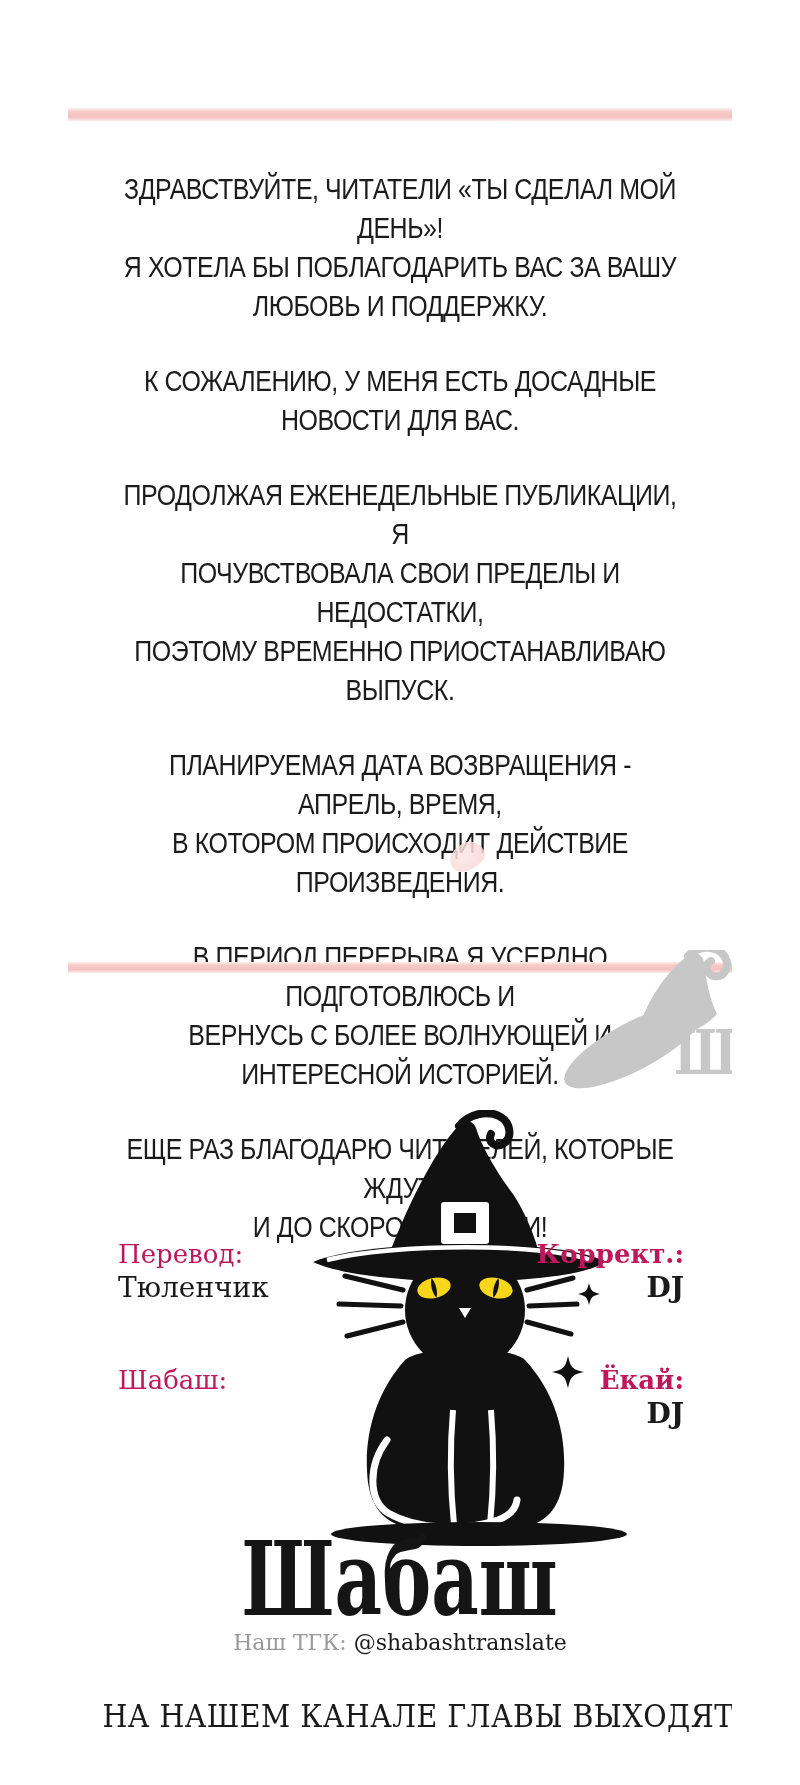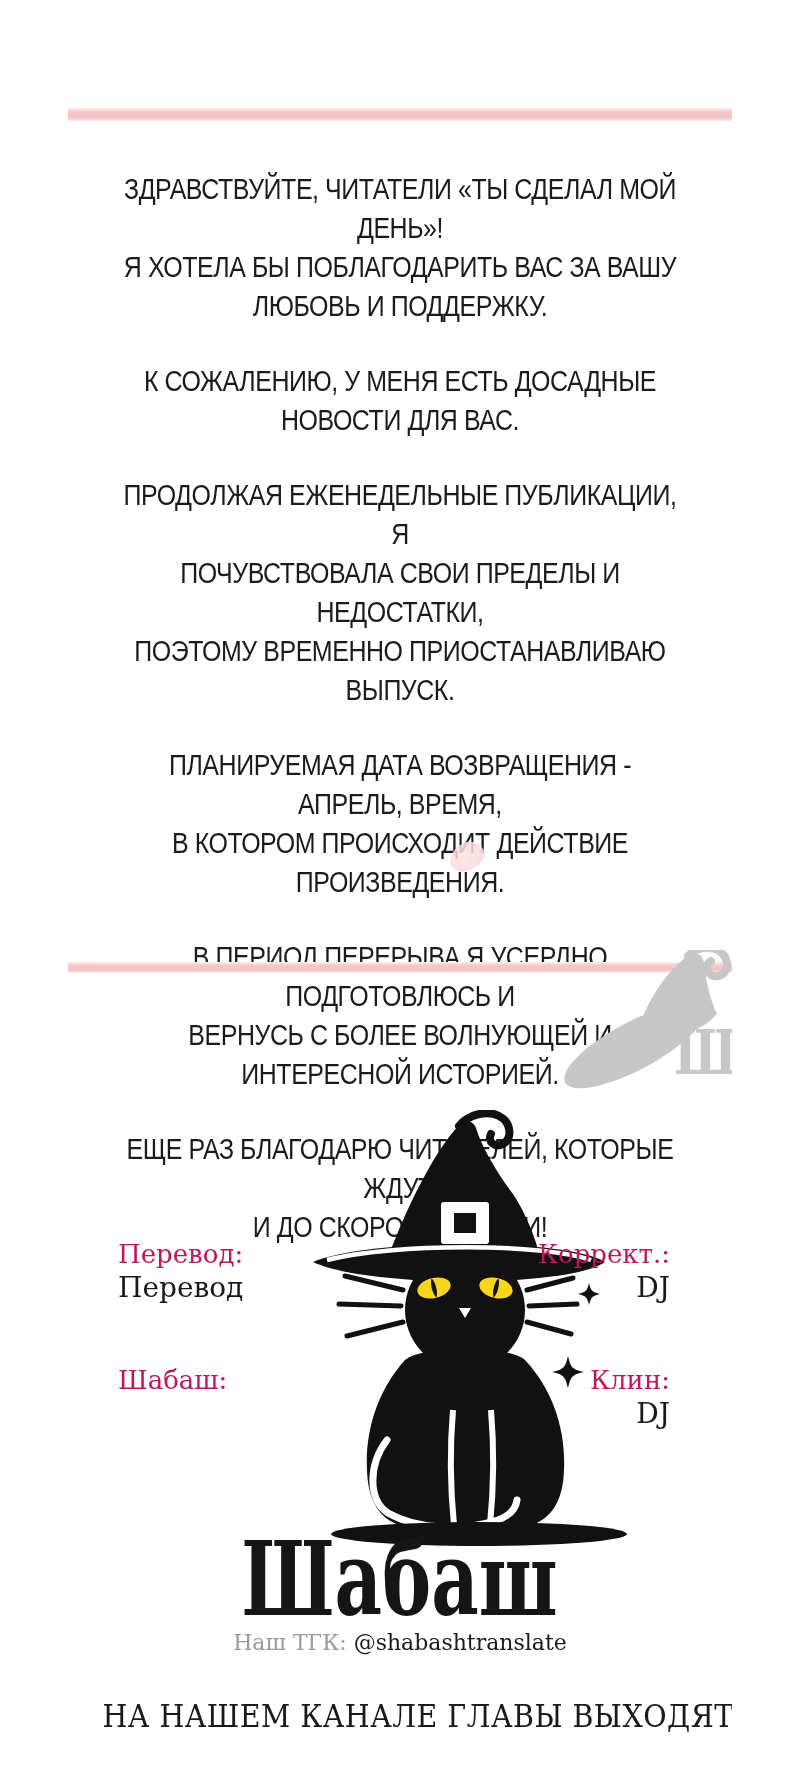--- a/index.html
+++ b/index.html
@@ -37,21 +37,21 @@
     transform:scaleX(0.8);transform-origin:left top;white-space:nowrap;
   }
   .wm-hat{right:-6px;top:950px;width:192px;height:140px;}
   
   .cat{left:215px;top:1110px;width:370px;height:440px;}
   
   .credit{font-family:"DejaVu Serif",serif;line-height:1.12;white-space:pre-line;}
   .credit-label{color:#be185d;font-size:26px;}
   .credit-name{color:#1a1a1a;font-size:28px;}
   .c-left{left:50px;text-align:left;}
-  .c-right{right:62px;text-align:left;}
+  .c-right{right:48px;text-align:left;font-weight:bold;}
   .t-label{top:1240px;}
   .t-name{top:1272px;}
   .b-label{top:1366px;}
   .b-name{top:1398px;}
   
   .logo-big{top:1528px;left:0;right:0;text-align:center;}
   .logo-big span{
     display:inline-block;font-family:"DejaVu Serif",serif;font-weight:700;
     font-size:102px;line-height:1;color:#151515;
     transform:scaleX(0.72);transform-origin:50% 0;white-space:nowrap;
@@ -142,28 +142,28 @@
       <path d="M104 330 C85 355 85 390 105 403 C135 420 180 421 215 410 C228 405 233 398 234 390" fill="none" stroke="#fff" stroke-width="7" stroke-linecap="round"></path>
     </g>
     <ellipse cx="196" cy="424" rx="148" ry="12" fill="#111"></ellipse>
     <g fill="#111">
       <path d="M306 173 C308 181 309 182 317 184 C309 186 308 187 306 195 C304 187 303 186 295 184 C303 182 304 181 306 173 Z"></path>
       <path d="M285 246 C288 258 289 259 301 262 C289 265 288 266 285 278 C282 266 281 265 269 262 C281 259 282 258 285 246 Z"></path>
     </g>
   </svg>
 
   <div class="abs credit credit-label c-left t-label">Перевод:</div>
-  <div class="abs credit credit-name c-left t-name">Перевод</div>
+  <div class="abs credit credit-name c-left t-name">Тюленчик</div>
 
   <div class="abs credit credit-label c-left b-label">Шабаш:</div>
 
   <div class="abs credit credit-label c-right t-label">Коррект.:</div>
   <div class="abs credit credit-name c-right t-name">DJ</div>
 
-  <div class="abs credit credit-label c-right b-label">Клин:</div>
+  <div class="abs credit credit-label c-right b-label">Ёкай:</div>
   <div class="abs credit credit-name c-right b-name">DJ</div>
 
   <div class="abs logo-big">
     <span>Шабаш</span>
   </div>
   <div class="abs tg-line">
     <span class="lbl">Наш ТГК:</span>
     <span class="hndl">@shabashtranslate</span>
   </div>
 

